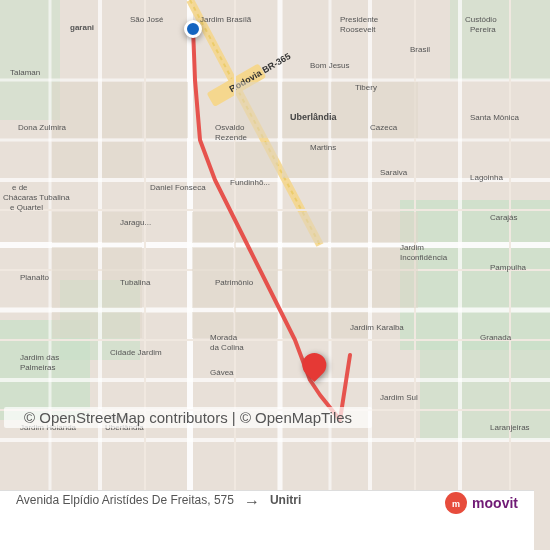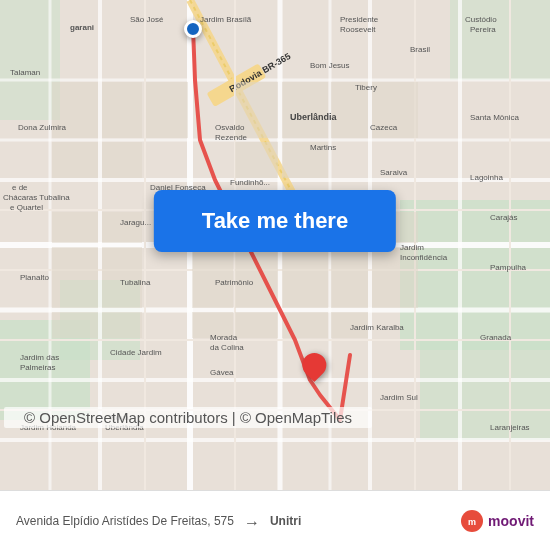--- a/index.html
+++ b/index.html
@@ -30,25 +30,25 @@
       box-shadow: 0 4px 12px rgba(0,0,0,0.3);
       white-space: nowrap;
       z-index: 10;
     }
 
     
     #bottom-bar {
       position: absolute;
       bottom: 0;
       left: 0;
-      right: 0;
+      right: 16px;
       height: 60px;
       background: white;
       display: flex;
-      align-items: center;
+      align-items: flex-start;
       padding: 0 16px;
       border-top: 1px solid #ddd;
       z-index: 20;
     }
 
     #bottom-bar .route-info {
       display: flex;
       align-items: center;
       flex: 1;
       font-size: 13px;
@@ -275,21 +275,20 @@
     <text x="490" y="430" font-size="8" fill="#555">Laranjeiras</text>
   </svg>
 
   
   <div class="marker-blue"></div>
 
   
   <div class="marker-red"></div>
 
   
-  <button id="take-me-there-btn">Take me there</button>
 
   
   <div class="attribution">© OpenStreetMap contributors | © OpenMapTiles</div>
 </div>
 
 <div id="bottom-bar">
   <div class="route-info">
     <span class="from-label">Avenida Elpídio Aristídes De Freitas, 575</span>
     <span class="arrow-icon">→</span>
     <span class="to-label">Unitri</span>

